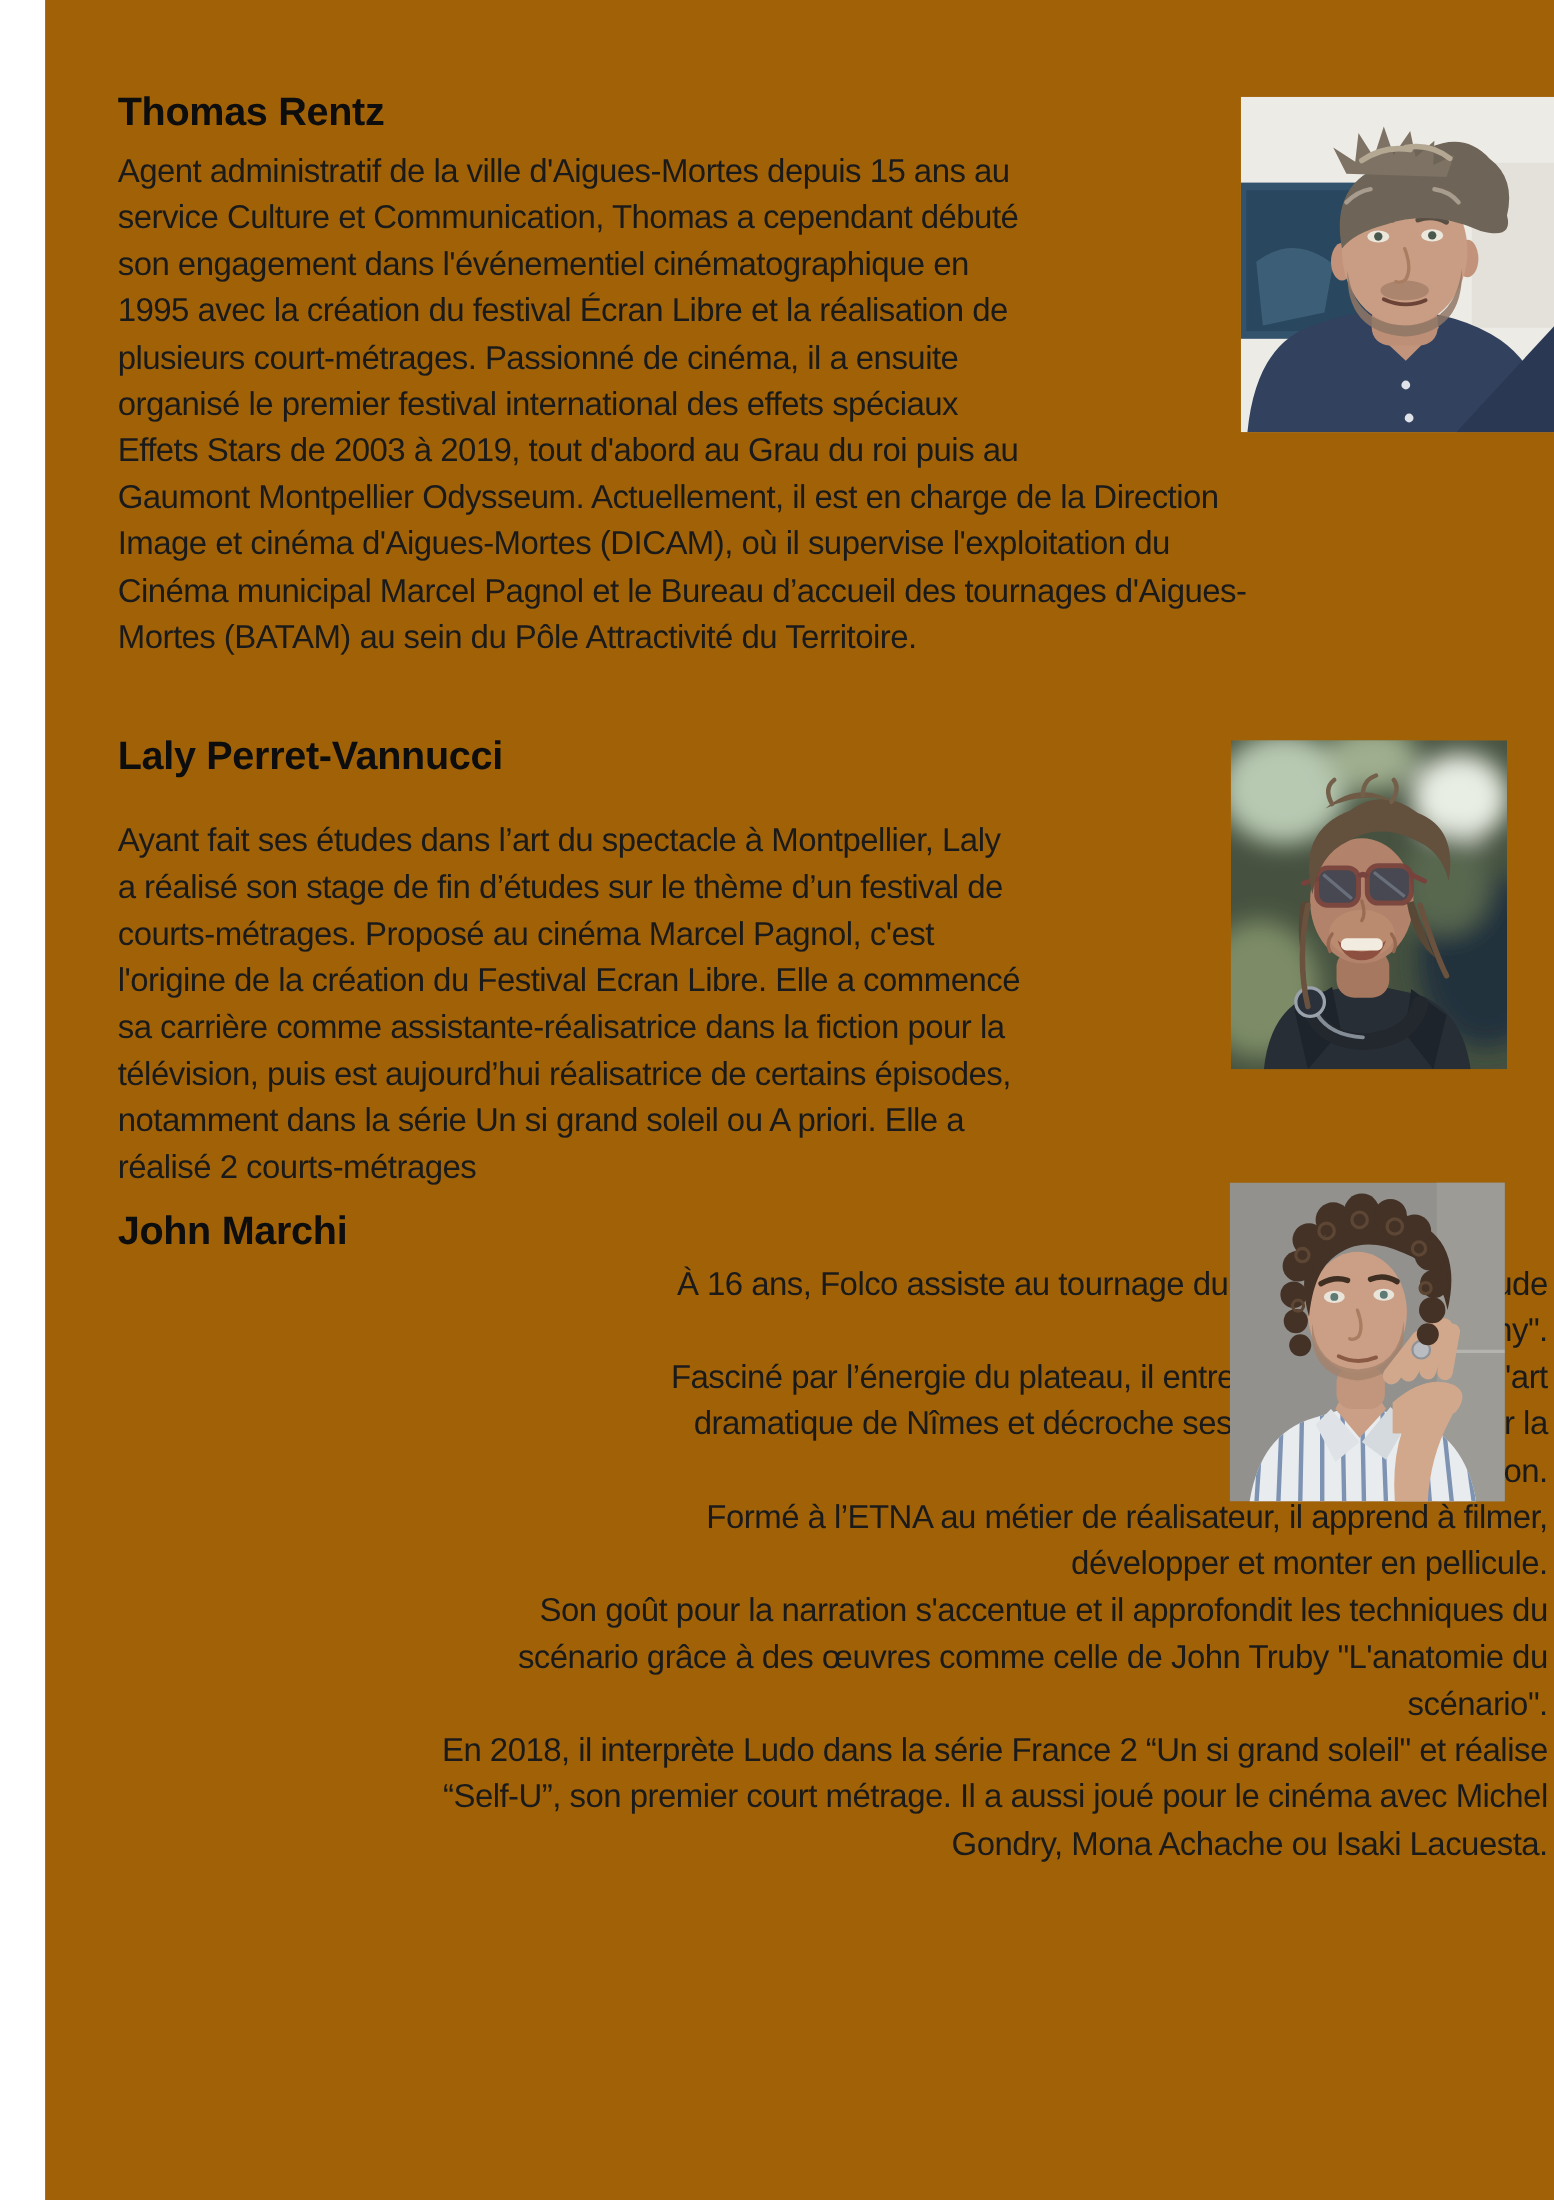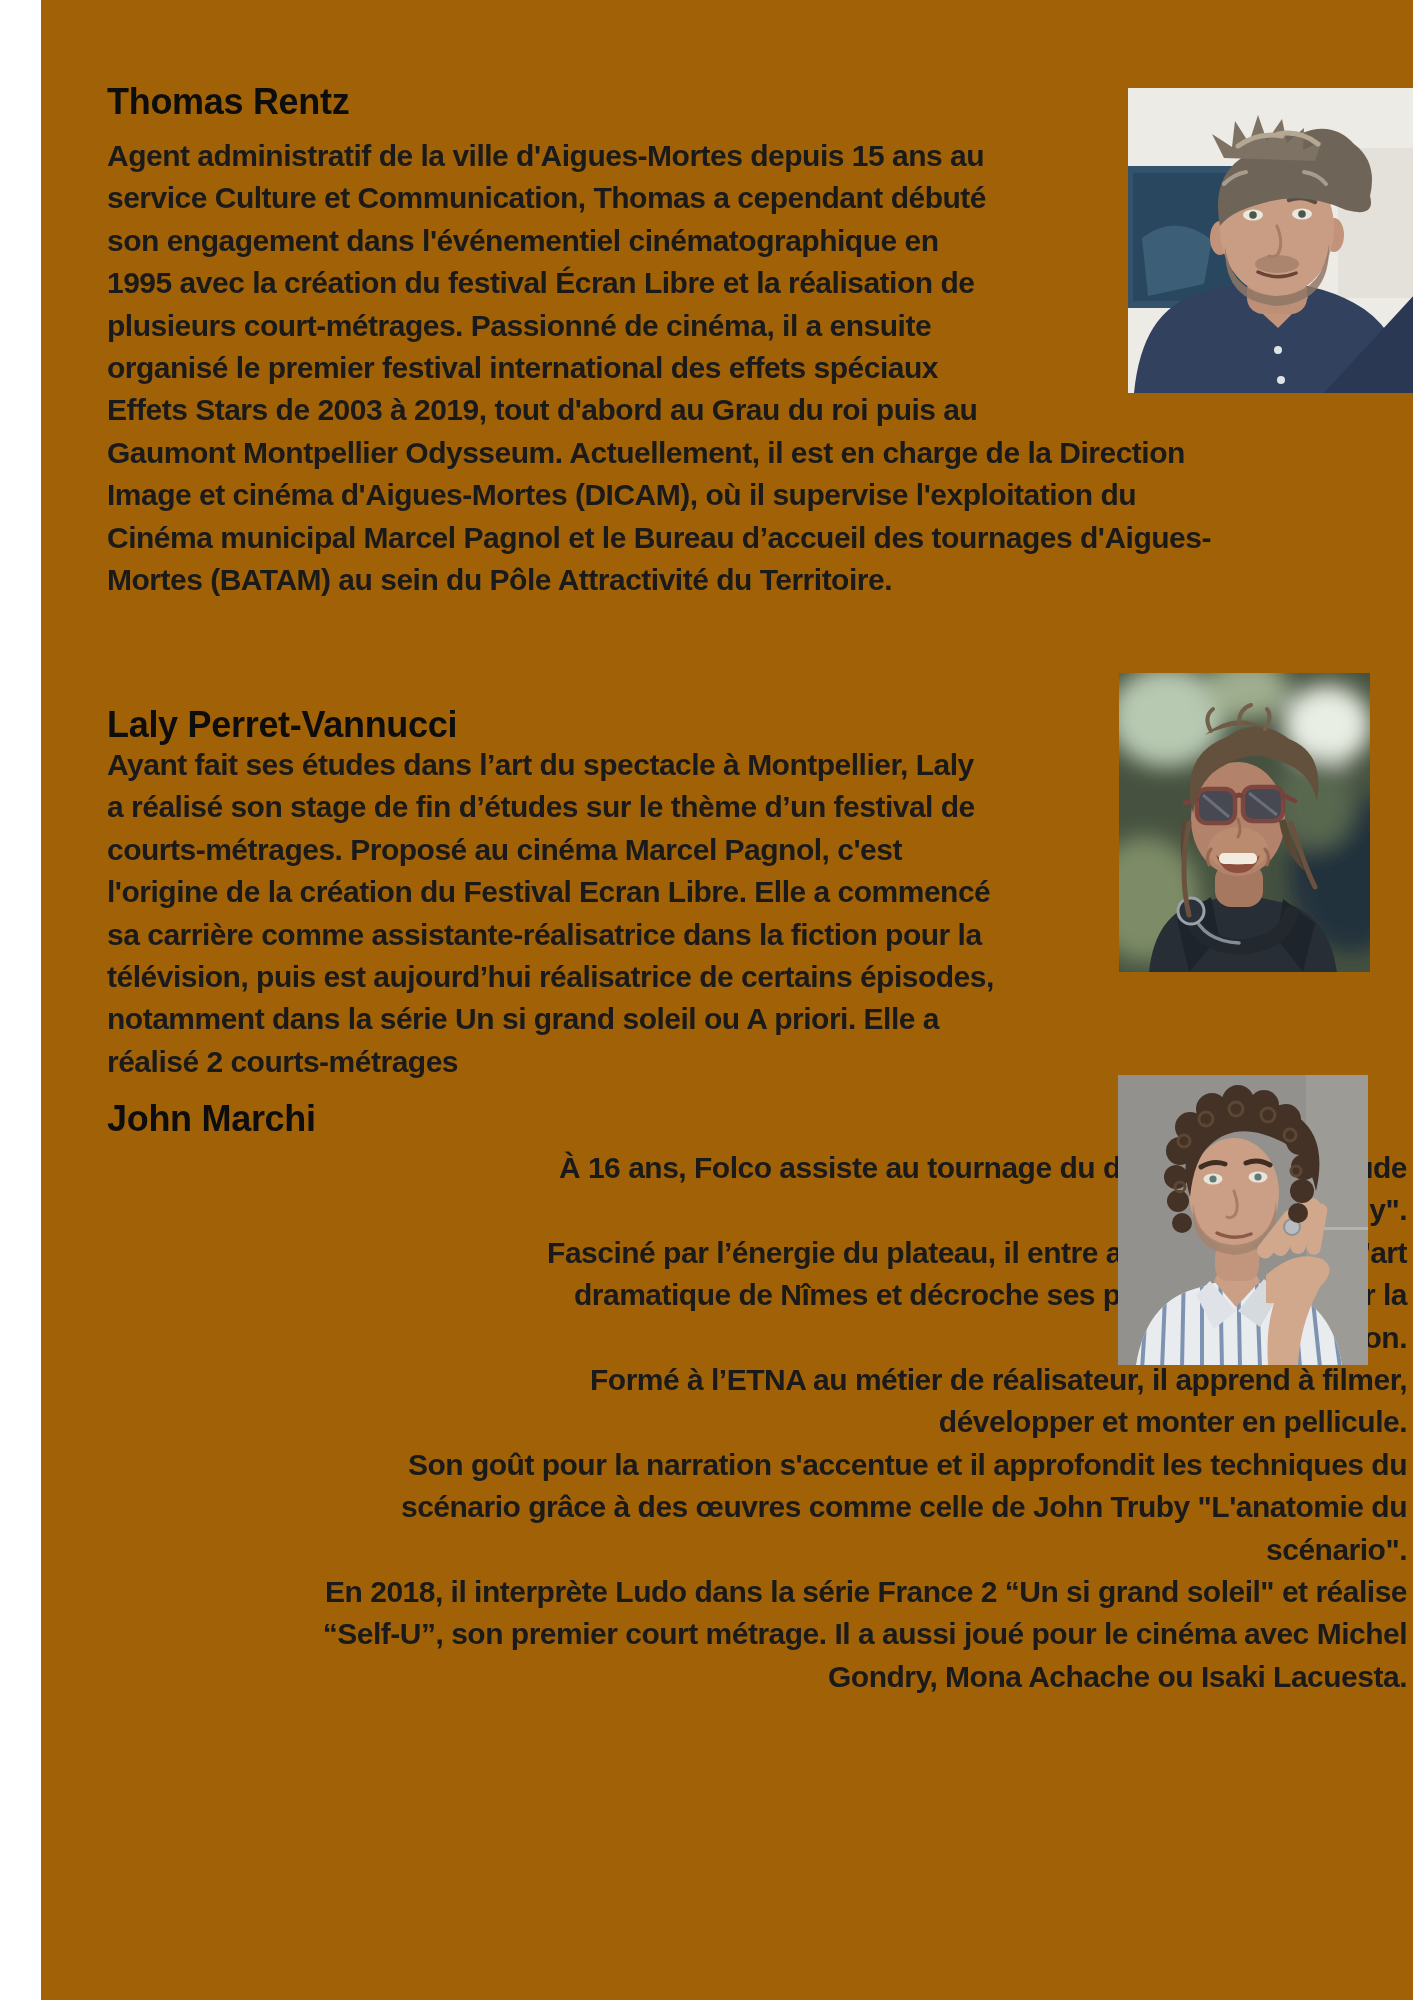--- a/index.html
+++ b/index.html
@@ -20,21 +20,21 @@
     letter-spacing:-0.3px;
     line-height:1.1;
     color:#0d0d0d;
     white-space:nowrap;
   }
   .bio{
     position:absolute;
     margin:0;
     width:1300px;
     font-size:30px;
-    font-weight:700;
+    font-weight:400;
     letter-spacing:-0.5px;
     line-height:42.4px;
     white-space:pre-line;
     color:#1a1a1a;
   }
   .photo{
     position:absolute;
     display:block;
     overflow:hidden;
   }
@@ -123,21 +123,21 @@
     <circle cx="174" cy="126" r="3.8" fill="#49584f"></circle>
     <path d="M112 114 q13 -7 26 -2" stroke="#5a4f43" stroke-width="4.5" fill="none" stroke-linecap="round"></path>
     <path d="M161 112 q13 -5 26 2" stroke="#5a4f43" stroke-width="4.5" fill="none" stroke-linecap="round"></path>
 
     <path d="M92 138 q-10 -52 28 -72 q14 -24 52 -20 q32 -14 54 10 q24 18 16 52 q6 22 -24 14 q-44 -20 -86 -6 q-30 8 -40 22 z" fill="#6e6457"></path>
     <path d="M96 70 l-12 -24 20 13 3 -26 14 22 9 -28 9 26 15 -22 5 24 17 -15 -1 22 19 -9 -7 20 z" fill="#7d7264"></path>
     <path d="M110 58 q20 -14 44 -10 M150 46 q22 -4 40 10" stroke="#b4a893" stroke-width="5" fill="none" stroke-linecap="round"></path>
     <path d="M96 96 q10 -10 22 -12 M176 84 q14 2 22 12" stroke="#a79c8d" stroke-width="4" fill="none" stroke-linecap="round"></path>
   </svg>
 
-  <h2 class="person-heading" style="left:66px;top:705px;">Laly Perret-Vannucci</h2>
+  <h2 class="person-heading" style="left:66px;top:667px;">Laly Perret-Vannucci</h2>
 
   <p class="bio" style="left:66px;top:744px;">Ayant fait ses études dans l’art du spectacle à Montpellier, Laly
 a réalisé son stage de fin d’études sur le thème d’un festival de
 courts-métrages. Proposé au cinéma Marcel Pagnol, c'est
 l'origine de la création du Festival Ecran Libre. Elle a commencé
 sa carrière comme assistante-réalisatrice dans la fiction pour la
 télévision, puis est aujourd’hui réalisatrice de certains épisodes,
 notamment dans la série Un si grand soleil ou A priori. Elle a
 réalisé 2 courts-métrages</p>
 

